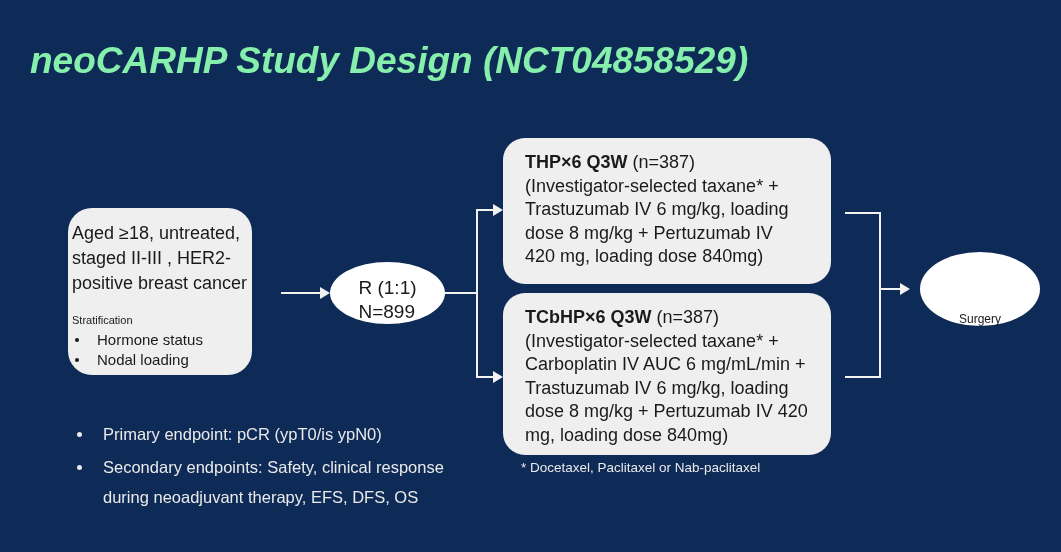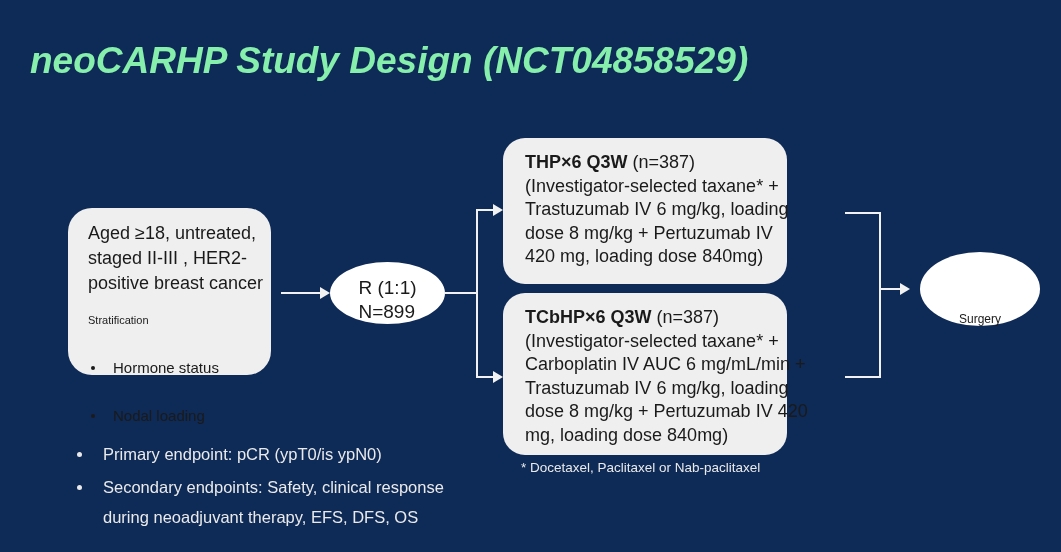--- a/index.html
+++ b/index.html
@@ -19,26 +19,26 @@
   .title{
     position:absolute;left:30px;top:40px;
     font-size:37px;font-weight:bold;color:#86efac;letter-spacing:0;
     white-space:nowrap;
     font-style:italic;
   }
   .box{
     position:absolute;background:var(--box-fill);border-radius:24px;
     color:var(--box-text);
   }
-  .elig-box{left:68px;top:208px;width:203px;height:167px;padding:13px 10px 0 20px;}
+  .elig-box{left:68px;top:208px;width:184px;height:167px;padding:13px 10px 0 4px;}
   .elig-line{font-size:18px;line-height:25px;white-space:nowrap;}
   .strat-label{font-size:11px;line-height:20px;margin-top:14px;}
-  .strat-item{position:relative;font-size:15px;line-height:20px;padding-left:25px;white-space:nowrap;margin-top:28px;}
+  .strat-item{position:relative;font-size:15px;line-height:20px;padding-left:25px;white-space:nowrap;}
   .strat-item .dot{position:absolute;left:3px;top:8px;width:4px;height:4px;border-radius:50%;background:var(--box-text);}
-  .arm-box{width:284px;border-radius:22px;padding:13px 10px 16px 22px;}
+  .arm-box{width:328px;border-radius:22px;padding:13px 10px 16px 22px;}
   .arm-top{left:503px;top:138px;height:146px;}
   .arm-bottom{left:503px;top:293px;height:162px;}
   .arm-title{font-size:18px;line-height:23.5px;white-space:nowrap;}
   .arm-title .b{font-weight:bold;}
   .arm-line{font-size:18px;line-height:23.5px;white-space:nowrap;}
   .oval{
     position:absolute;background:var(--oval-fill);border-radius:50%;
     display:flex;align-items:flex-end;justify-content:center;
     color:var(--box-text);
   }
@@ -49,21 +49,21 @@
   .vline{position:absolute;width:2px;background:var(--connector);}
   .arrow-r{
     position:absolute;width:0;height:0;
     border-top:6px solid transparent;border-bottom:6px solid transparent;
     border-left:10px solid var(--connector);
   }
   .footnote{
     position:absolute;left:521px;top:460px;
     font-size:13.5px;color:var(--light-text);white-space:nowrap;
   }
-  .endpoints{position:absolute;left:75px;top:419px;color:var(--light-text);margin-top:20px;}
+  .endpoints{position:absolute;left:75px;top:419px;color:var(--light-text);}
   .ep-item{position:relative;padding-left:28px;margin-bottom:3px;}
   .ep-line{font-size:16.5px;line-height:30px;white-space:nowrap;}
   .ep-item .dot{position:absolute;left:2px;top:13px;width:5px;height:5px;border-radius:50%;background:var(--light-text);}
 </style>
 </head>
 <body>
 
 <div class="slide">
 
   <div class="title">neoCARHP Study Design (NCT04858529)</div>

